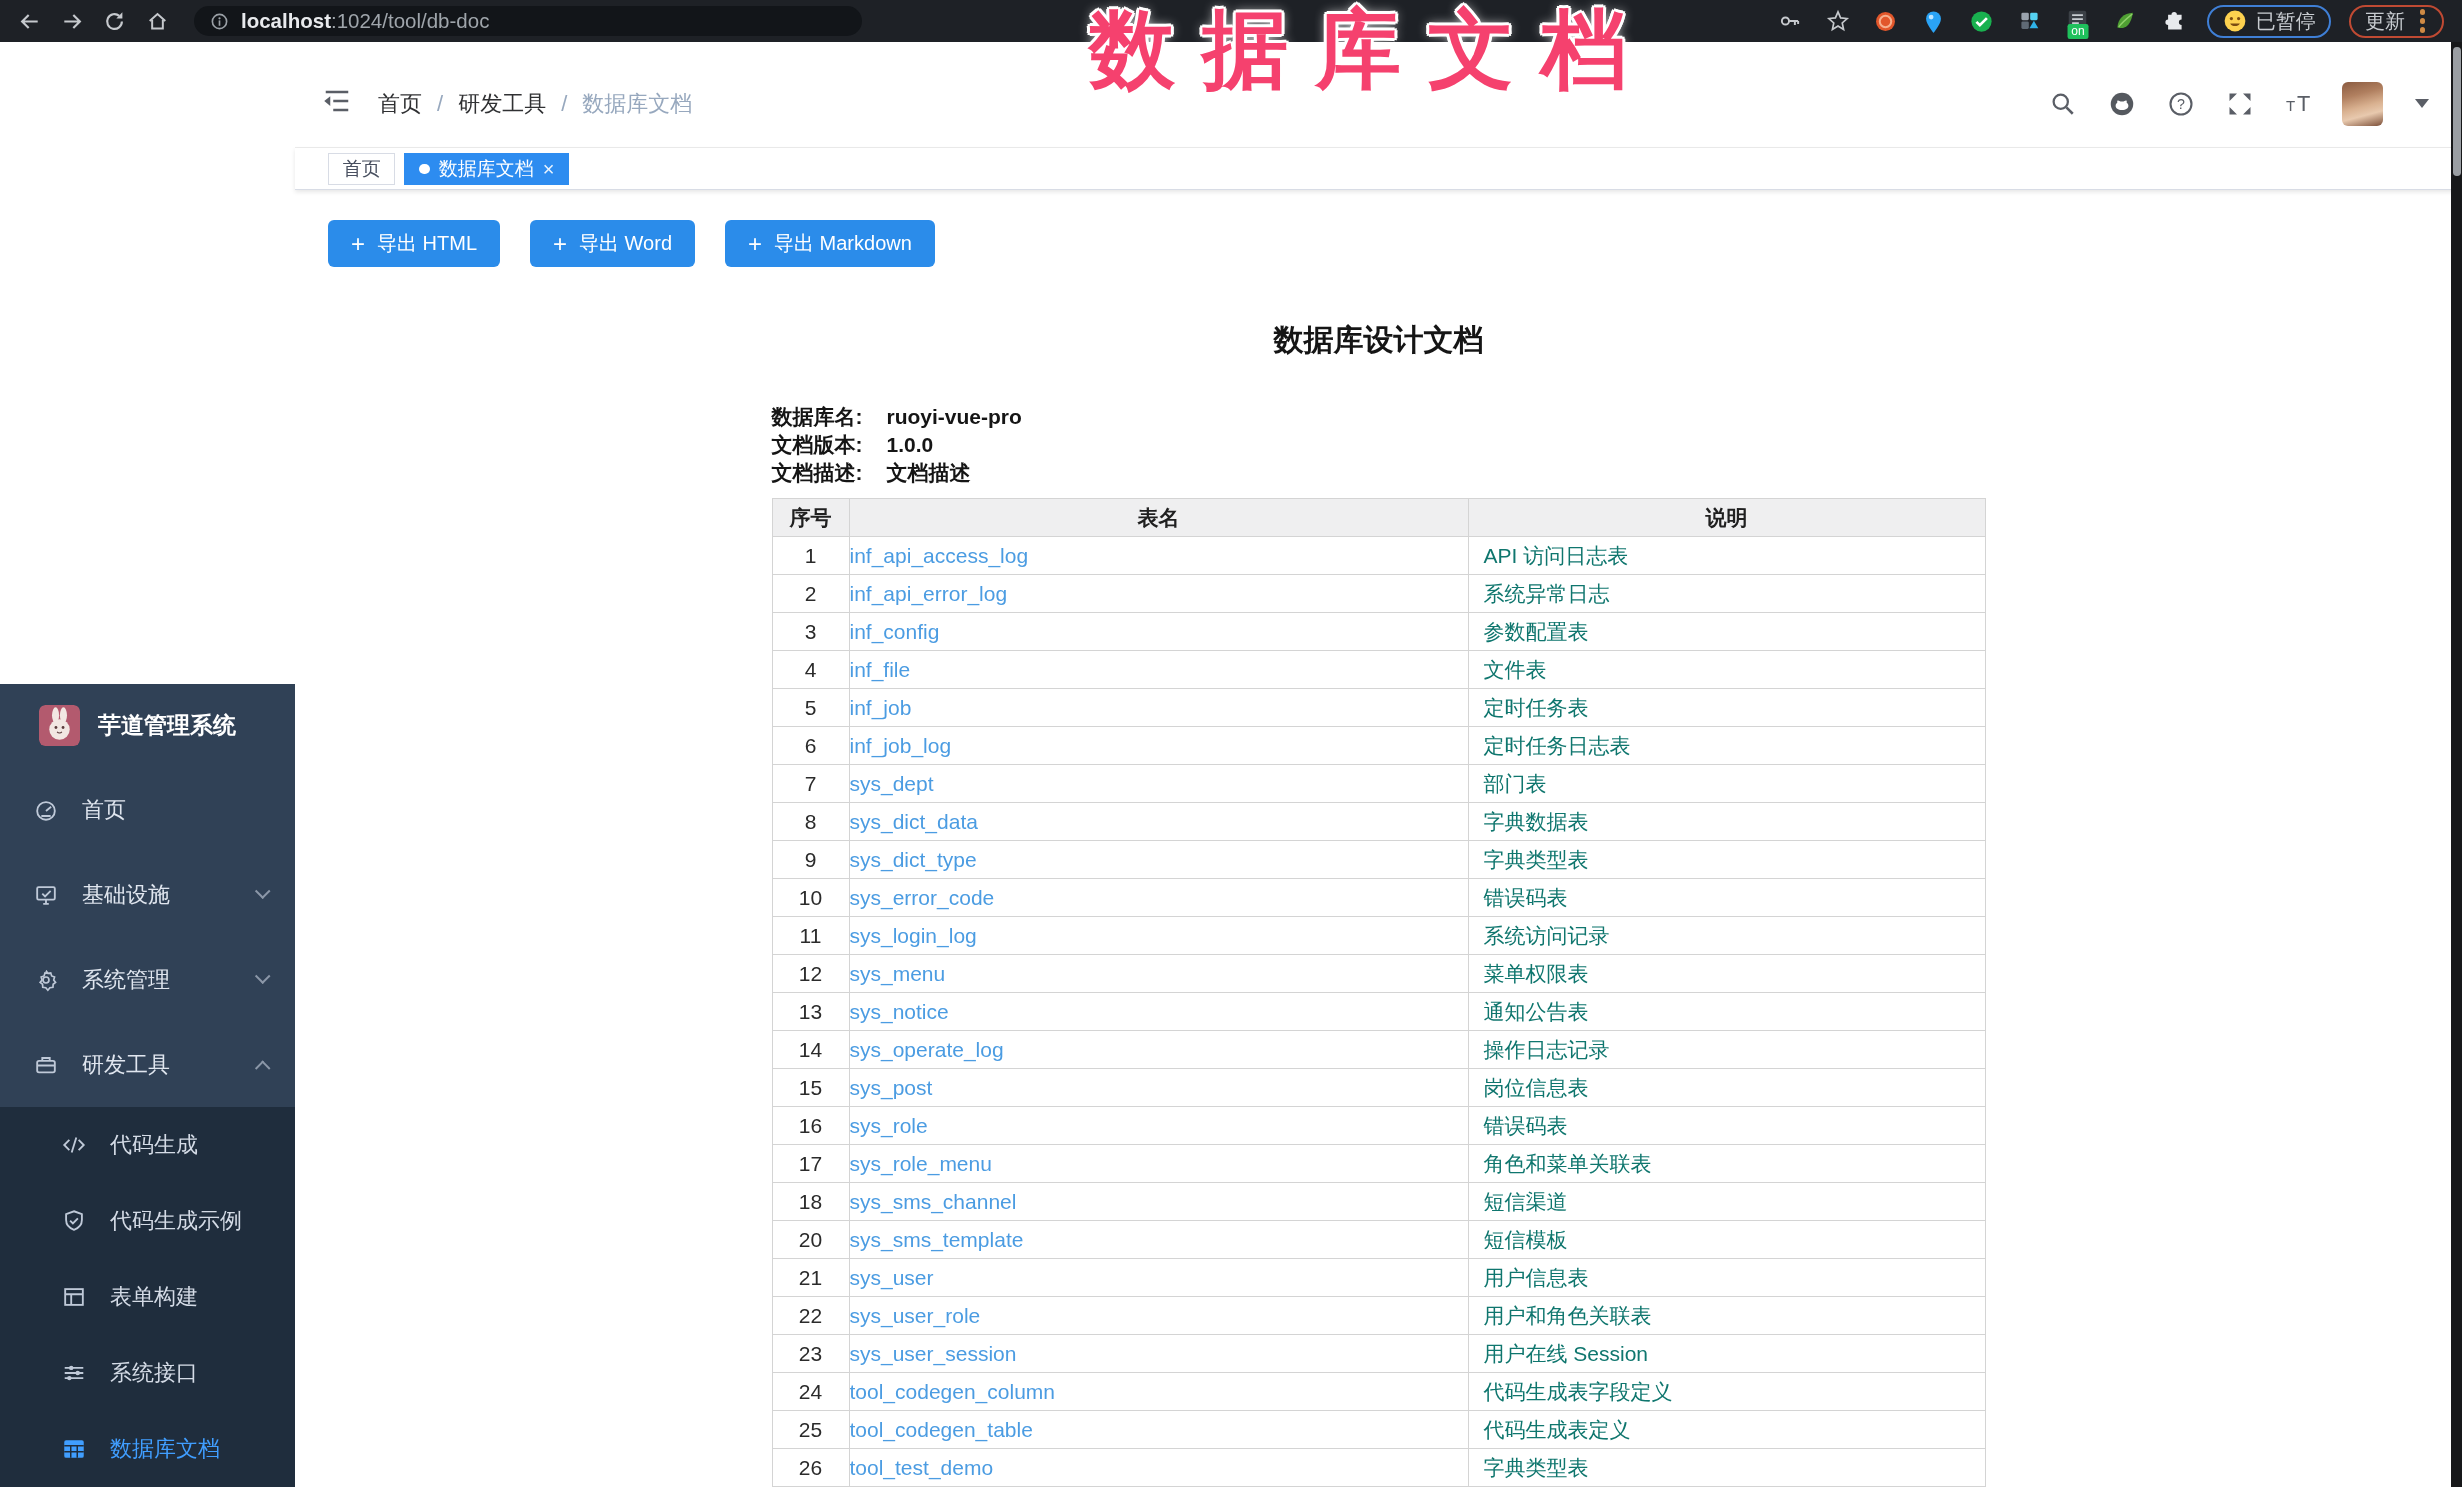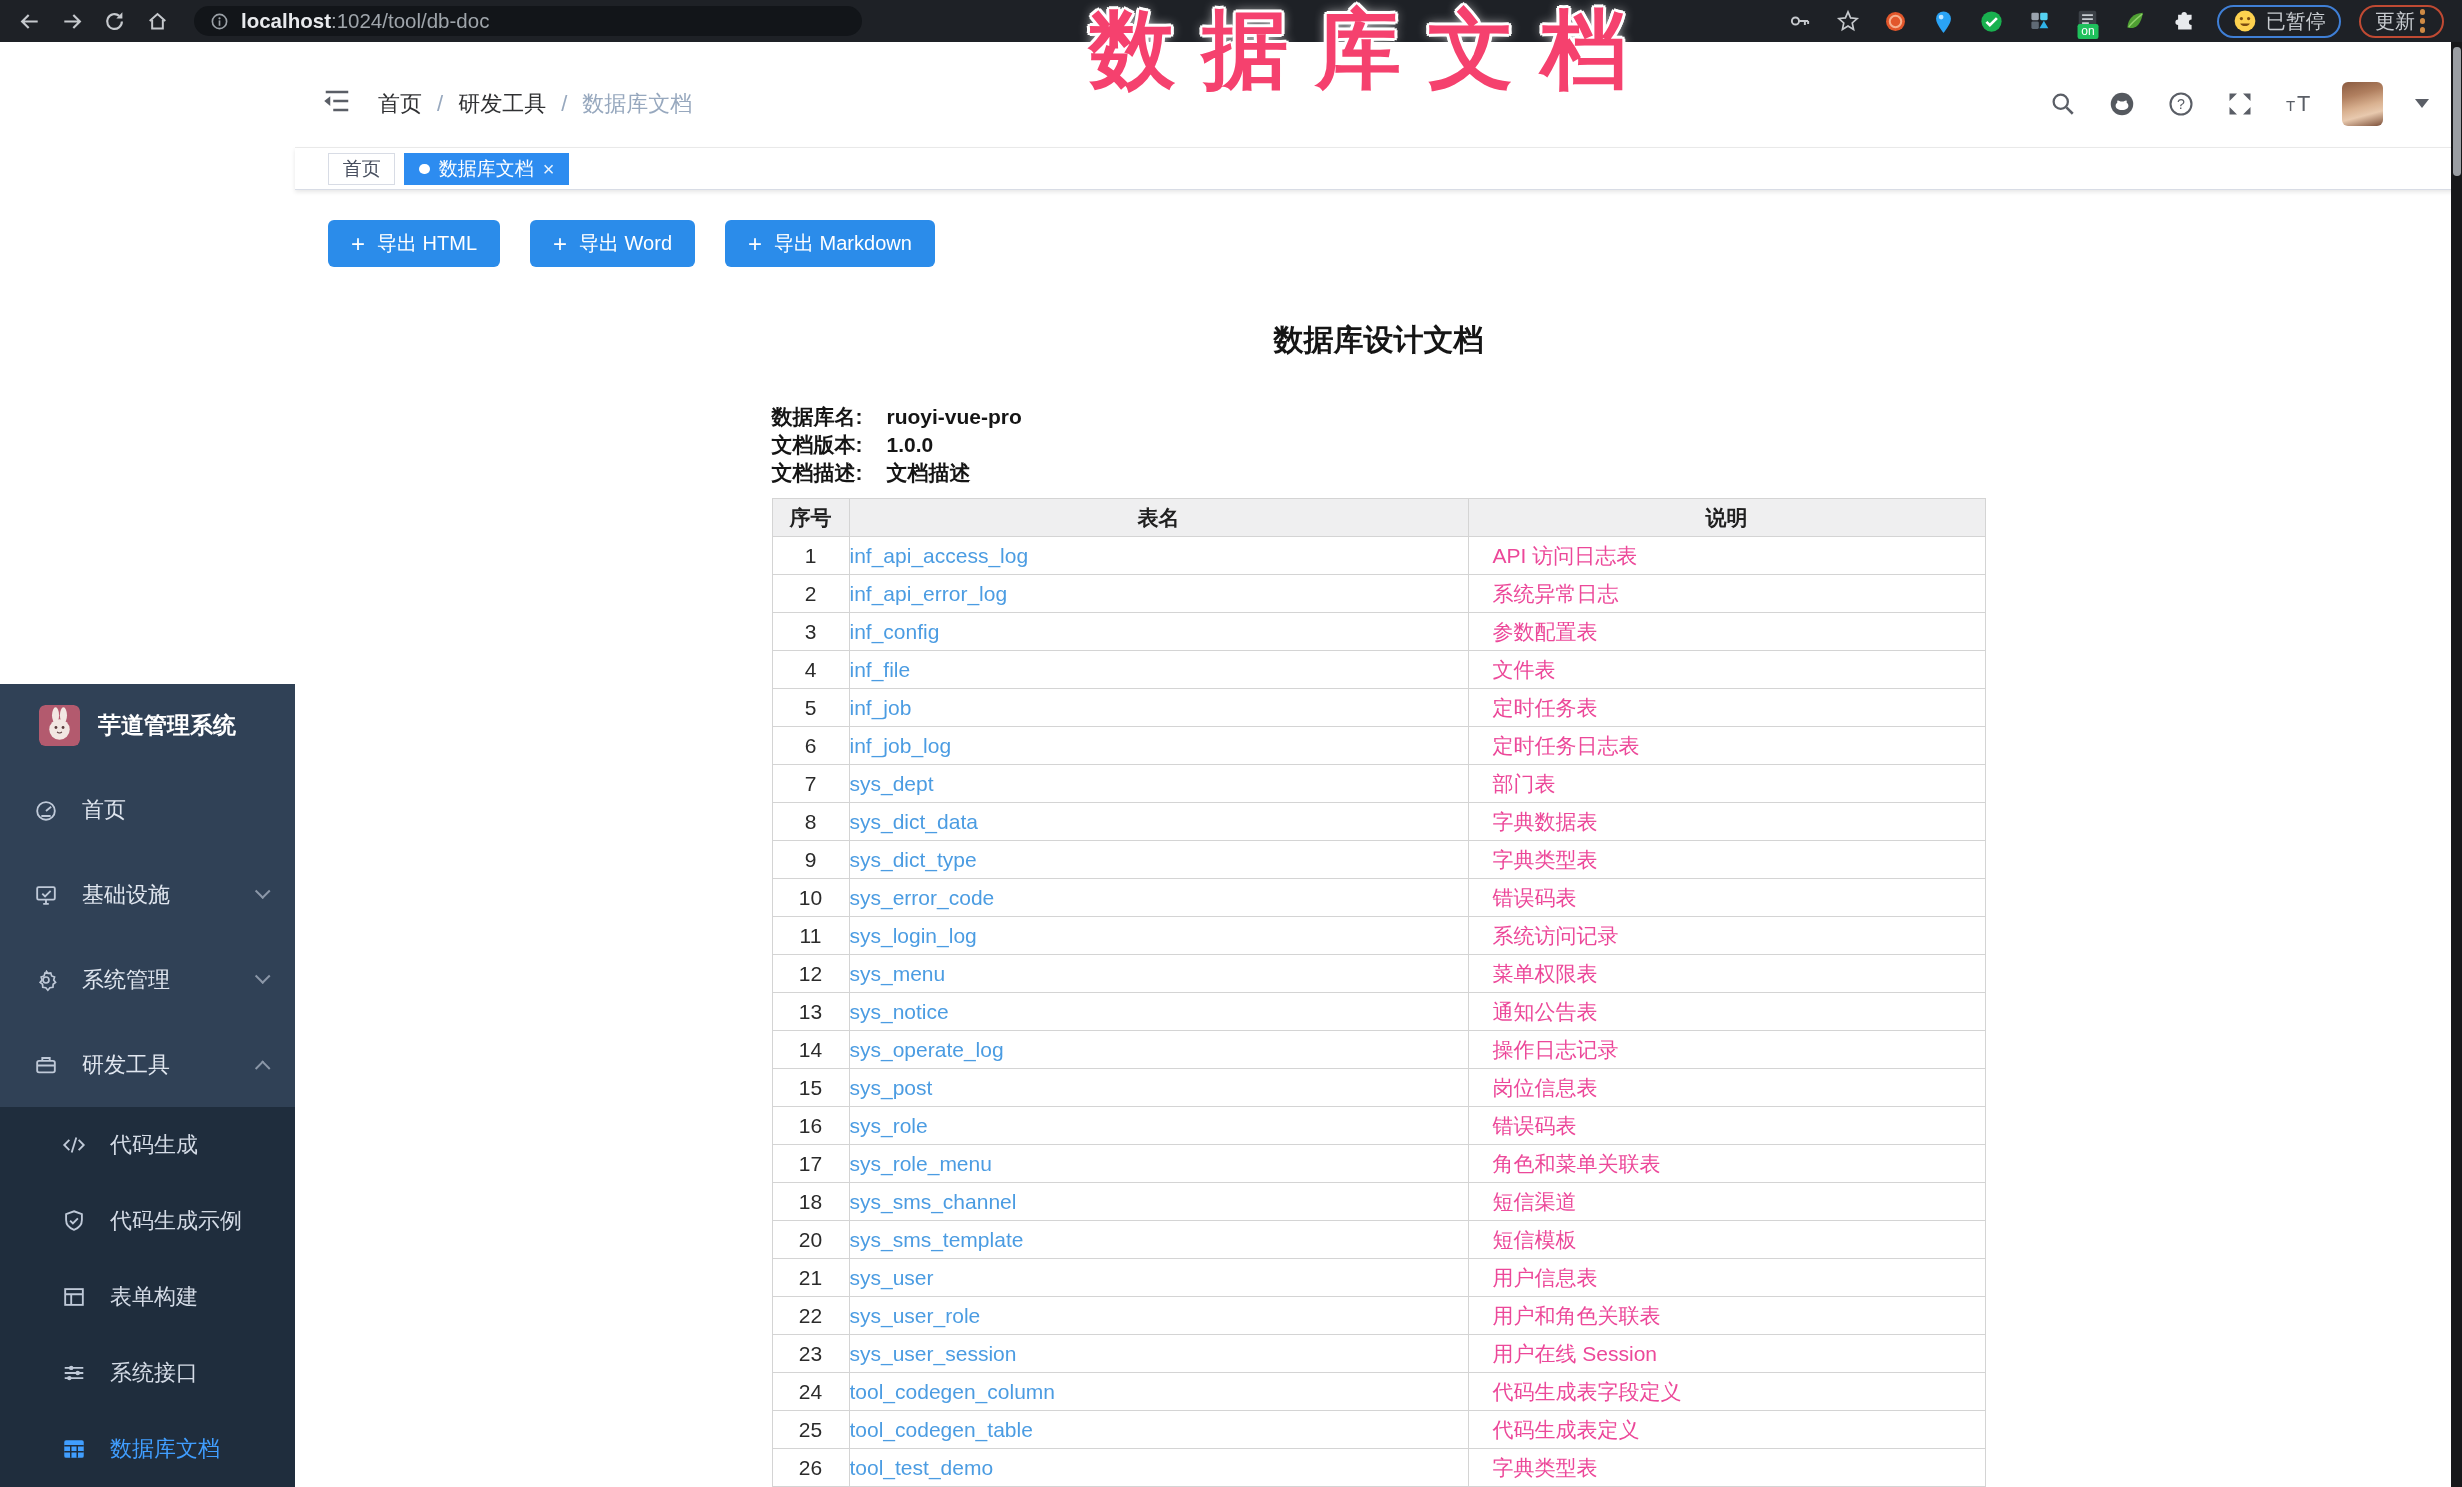--- a/index.html
+++ b/index.html
@@ -21,21 +21,21 @@
   .browser-right { margin-left:auto; display:flex; align-items:center; gap:18px; padding-right:6px; }
   .tb-icon { width:30px; height:30px; display:flex; align-items:center; justify-content:center; color:#c6c9cd; }
   .tb-icon svg { width:26px; height:26px; }
   .ext-icon { width:30px; height:30px; position:relative; display:flex; align-items:center; justify-content:center; }
   .ext-icon svg { width:27px; height:27px; }
   .on-badge { position:absolute; bottom:-3px; left:50%; transform:translateX(-50%);
     background:#1fc15c; color:#fff; font-size:12px; line-height:13.7px; padding:0.8px 3.8px; border-radius:2.3px; }
   .pill { height:33px; border-radius:18px; display:flex; align-items:center; gap:9px;
     padding:0 13.7px; font-size:20px; color:#c7cbd0; }
   .pill.paused { border:2.3px solid #3f7fd6;justify-content:space-between; }
-  .pill.update { border:2.3px solid #c04a33; gap:2px; }
+  .pill.update { border:2.3px solid #c04a33; gap:12px; }
   .emoji-face { width:24px; height:24px; }
   .kebab { display:flex; flex-direction:column; gap:3.8px; padding:0 3px; }
   .kebab i { width:5.3px; height:5.3px; border-radius:50%; background:#cf8a44; }
 
   
   .app { display:flex; height:1445px;align-items:flex-end; }
 
   
   .sidebar { width:295px; flex-shrink:0; background:#304156; overflow:hidden; }
   .logo-row { height:83px; display:flex; align-items:center; gap:18px; padding-left:39px; }
@@ -94,21 +94,21 @@
   .meta { margin-top:42px; font-size:21px; font-weight:bold; color:#151515; }
   .meta-row { line-height:28px; display:flex; gap:24px; }
   table.doc-table { margin-top:10.6px; width:1214px; border-collapse:collapse; font-size:21px;
     table-layout:fixed; }
   .doc-table th, .doc-table td { border:0.8px solid #d4d4d4; height:38px; overflow:hidden; white-space:nowrap; }
   .doc-table th { background:#efeff0; font-weight:bold; color:#202020; text-align:center; }
   .doc-table col.c-seq { width:77px; } .doc-table col.c-name { width:619px; } .doc-table col.c-desc { width:517px; }
   td.seq { text-align:center; color:#2b2b2b; }
   td.name { }
   td.name .tlink { color:#4b9ce2; cursor:pointer; }
-  td.desc { padding-left:24px; color:#ec4899; }
+  td.desc { padding-left:15px; color:#0f766e; }
 
   
   .overlay-title { position:absolute; left:1089px; top:-7.6px; z-index:99;
     font-size:86px; font-weight:bold; letter-spacing:27px; color:#f5416e; white-space:nowrap;
     text-shadow:-2.3px -2.3px 0 #fff,2.3px -2.3px 0 #fff,-2.3px 2.3px 0 #fff,2.3px 2.3px 0 #fff,
       0 -3px 0 #fff,0 3px 0 #fff,-3px 0 0 #fff,3px 0 0 #fff,0 0 12px rgba(255,255,255,.95); }
 
   
   .page-scrollbar { position:absolute; right:0; top:42px; width:10.6px; height:1445px;
     background:#17181a; z-index:60; }

